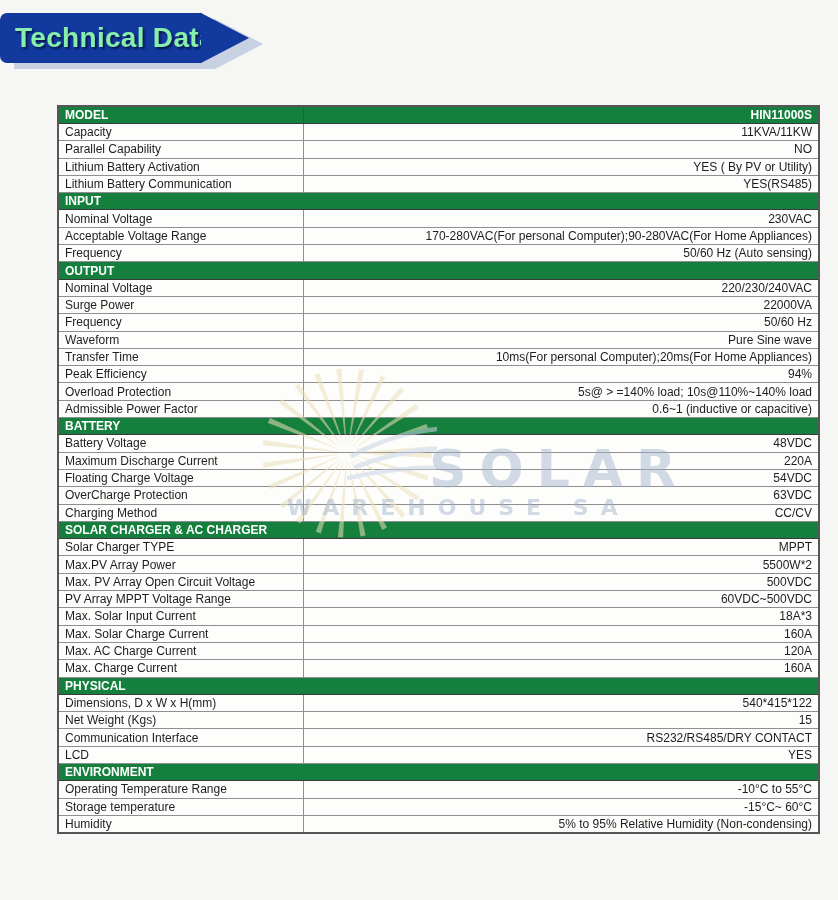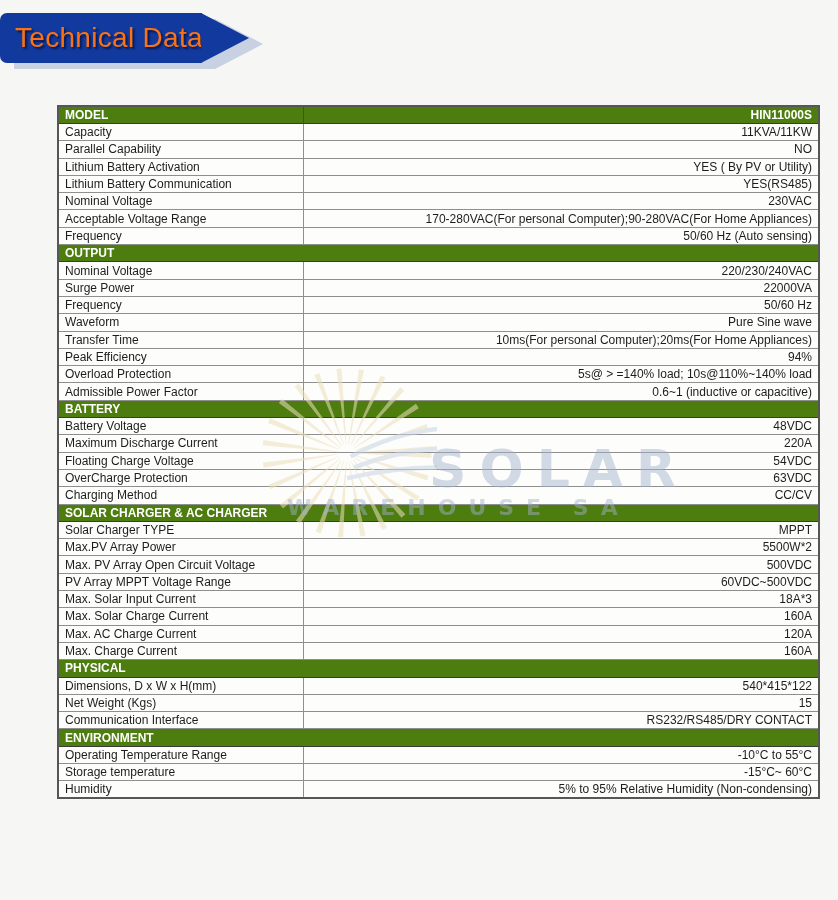--- a/index.html
+++ b/index.html
@@ -27,41 +27,41 @@
     position: absolute; top: 0; left: 0; width: 202px; height: 50px;
     background: #11399e; border-radius: 7px 0 0 7px;
     display: flex; align-items: center; padding-left: 15px;
   }
   .banner::after {
     content: ''; position: absolute; left: 201px; top: 0; width: 0; height: 0;
     border-top: 25px solid transparent; border-bottom: 25px solid transparent;
     border-left: 48px solid #11399e;
   }
   .banner-title {
-    color: #f97316; font-size: 28px; font-weight: normal; letter-spacing: .3px;
+    color: #86efac; font-size: 28px; font-weight: bold; letter-spacing: .3px;
     text-shadow: 2px 2px 2px rgba(6,16,60,.8);
     white-space: nowrap;
   }
 
   
   .table-wrap { position: absolute; left: 57px; top: 105px; width: 763px; }
   table.spec {
     width: 100%; border-collapse: collapse; table-layout: fixed;
     border: 2px solid #565656; background: #fdfdfc;
   }
   table.spec td {
     border: 1px solid #8f8f8f;
     font-size: 12px; line-height: 16px; height: 17.3px;
     color: #1d1d1d; padding: 0 6px;
     white-space: nowrap; overflow: hidden;
   }
   td.label { text-align: left; padding-left: 10px; border-right: 1px solid #4f4f4f; }
   td.value { text-align: right; }
   tr.sec td {
-    background: #4d7c0f; color: #ffffff; font-weight: bold;
+    background: #15803d; color: #ffffff; font-weight: bold;
     border-color: #3a3a3a;
   }
   tr.sec td.label { border-right: 1px solid #0b57a0; }
 
   
   .watermark { position: absolute; left: 160px; top: 268px; width: 500px; height: 180px;
     pointer-events: none; text-align: right; }
   .wm-sun { position: absolute; left: 40px; top: -10px; opacity: .55; }
   .wm-solar {
     position: absolute; left: 212px; top: 66px;
@@ -114,20 +114,23 @@
           <td class="value">NO</td>
         </tr>
         <tr>
           <td class="label">Lithium Battery Activation</td>
           <td class="value">YES ( By PV or Utility)</td>
         </tr>
         <tr>
           <td class="label">Lithium Battery Communication</td>
           <td class="value">YES(RS485)</td>
         </tr>
+        <tr class="sec">
+          <td class="label" colspan="2">INPUT</td>
+        </tr>
         <tr>
           <td class="label">Nominal Voltage</td>
           <td class="value">230VAC</td>
         </tr>
         <tr>
           <td class="label">Acceptable Voltage Range</td>
           <td class="value">170-280VAC(For personal Computer);90-280VAC(For Home Appliances)</td>
         </tr>
         <tr>
           <td class="label">Frequency</td>
@@ -233,20 +236,24 @@
           <td class="label">Dimensions, D x W x H(mm)</td>
           <td class="value">540*415*122</td>
         </tr>
         <tr>
           <td class="label">Net Weight (Kgs)</td>
           <td class="value">15</td>
         </tr>
         <tr>
           <td class="label">Communication Interface</td>
           <td class="value">RS232/RS485/DRY CONTACT</td>
+        </tr>
+        <tr>
+          <td class="label">LCD</td>
+          <td class="value">YES</td>
         </tr>
         <tr class="sec">
           <td class="label" colspan="2">ENVIRONMENT</td>
         </tr>
         <tr>
           <td class="label">Operating Temperature Range</td>
           <td class="value">-10°C to 55°C</td>
         </tr>
         <tr>
           <td class="label">Storage temperature</td>

